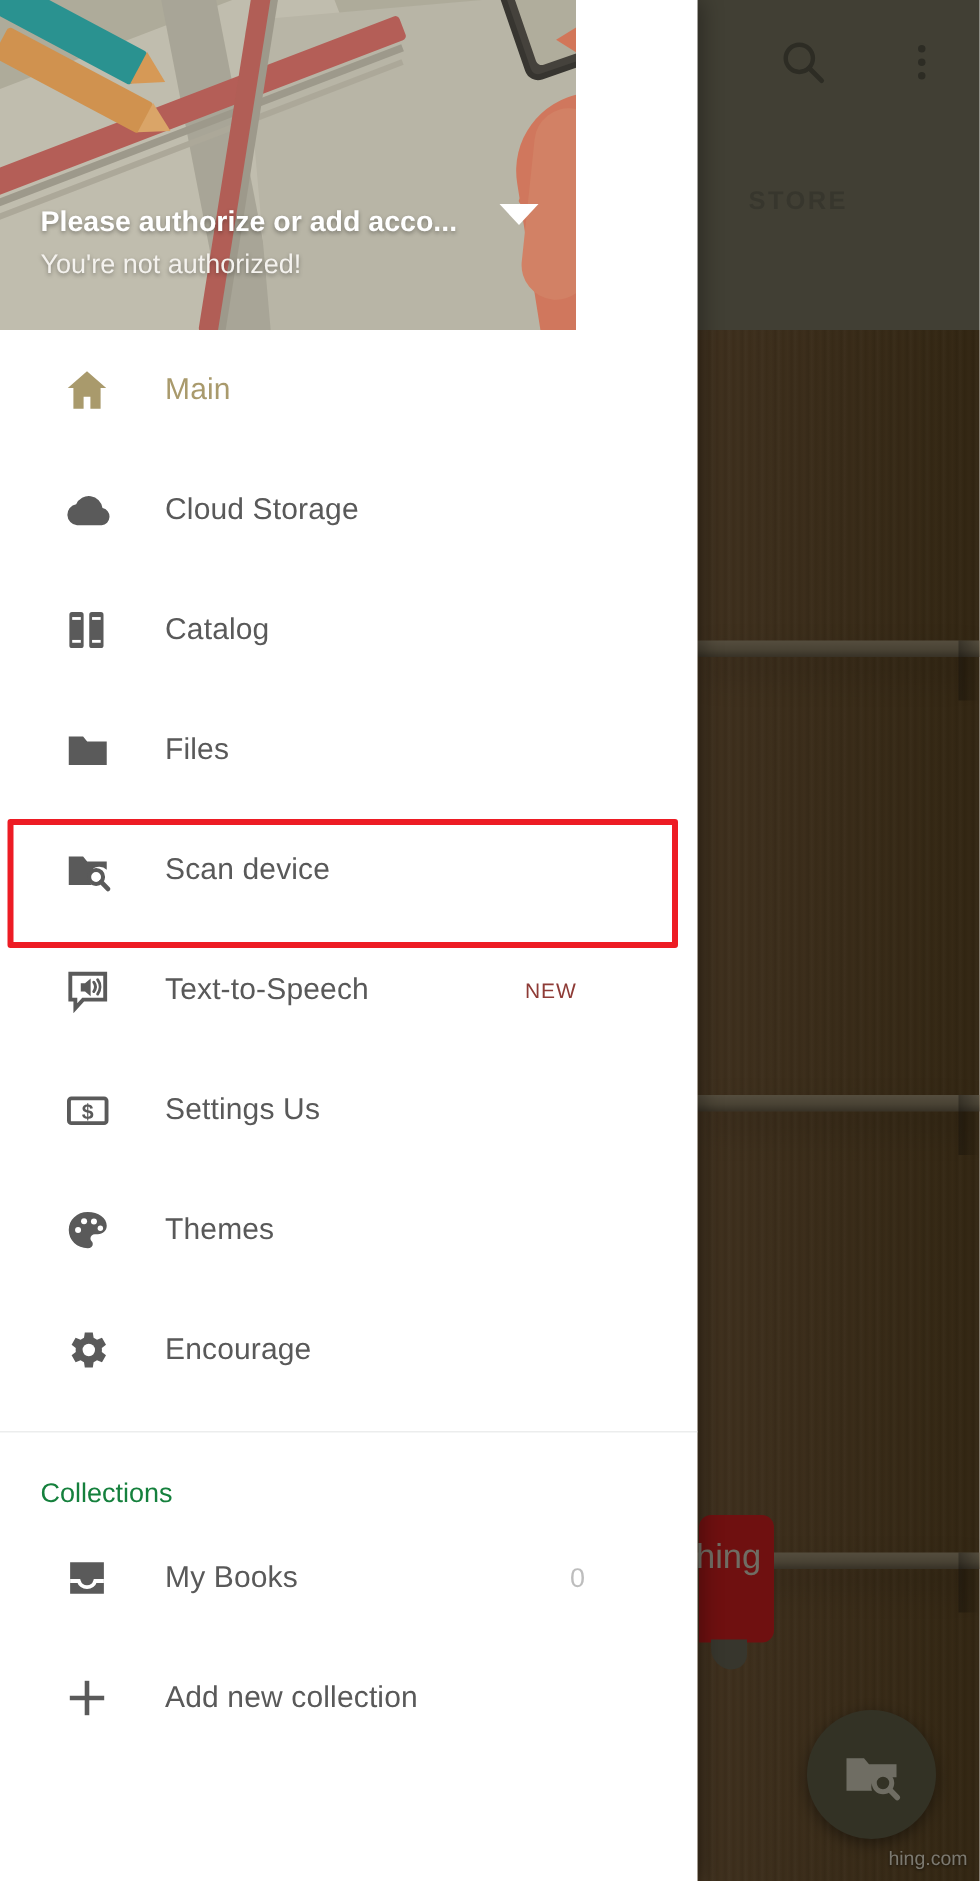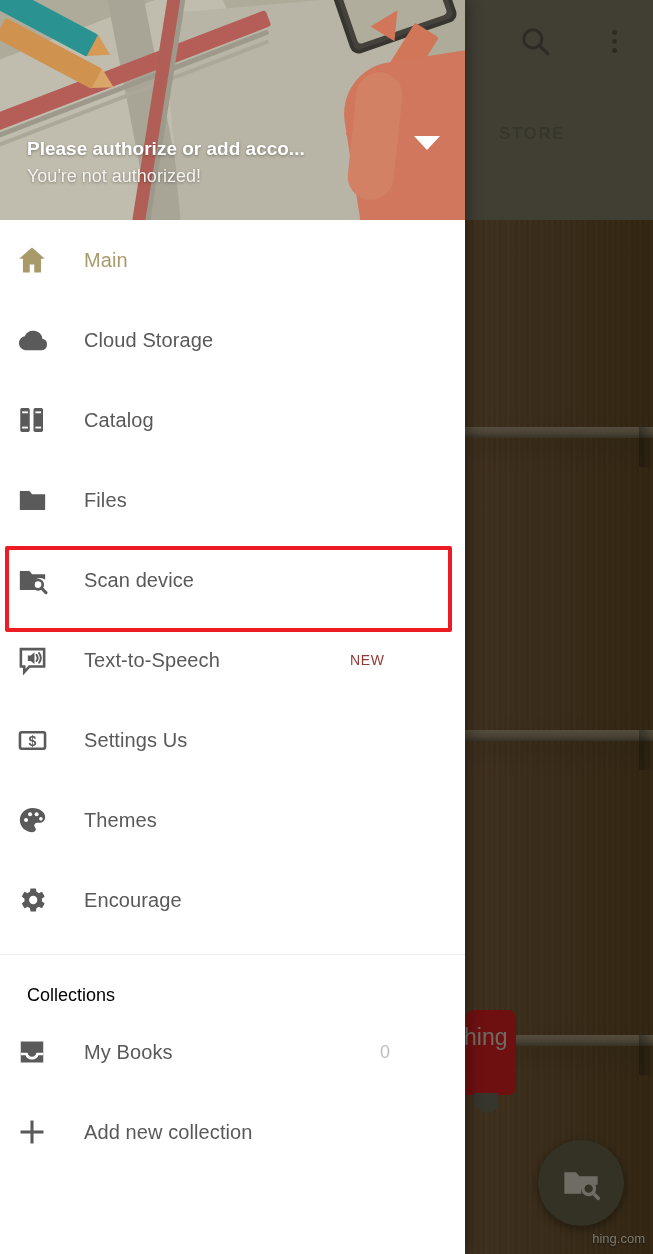--- a/index.html
+++ b/index.html
@@ -66,21 +66,21 @@
   
   .scrim{position:absolute;left:465px;top:0;right:0;bottom:0;background:rgba(0,0,0,0.40);}
 
   
   #nav-drawer{
     position:absolute;left:0;top:0;width:465px;height:1254px;background:#fff;
     box-shadow:3px 0 14px rgba(0,0,0,0.35);overflow:hidden;
   }
 
   
-  .drawer-header{position:relative;width:465px;height:220px;overflow:hidden;background:#bdbaa7;}
+  .drawer-header{position:relative;width:384px;height:220px;overflow:hidden;background:#bdbaa7;}
   .illu{position:absolute;inset:0;}
   .illu .desk{position:absolute;inset:0;background:#b9b6a4;}
   .illu .book-page-l{
     position:absolute;left:-60px;top:28px;width:330px;height:250px;
     background:#cdc9b9;transform:rotate(-21deg);border-radius:6px;
   }
   .illu .book-page-r{
     position:absolute;left:175px;top:2px;width:260px;height:300px;
     background:#c4c1b1;transform:rotate(-5deg);border-radius:10px;
   }
@@ -165,35 +165,35 @@
   .header-caret{
     position:absolute;right:25px;bottom:70px;width:0;height:0;
     border-left:13px solid transparent;border-right:13px solid transparent;
     border-top:14px solid #ffffff;
   }
 
   
   .nav-list{padding:0;margin:0;list-style:none;}
   .nav-item{
     position:relative;height:80px;display:flex;align-items:center;
-    padding-left:11px;box-sizing:border-box;cursor:pointer;
+    padding-left:37px;box-sizing:border-box;cursor:pointer;
   }
   .nav-ico{width:42px;height:42px;display:flex;align-items:center;justify-content:center;flex:0 0 42px;}
   .nav-label{
     margin-left:31px;font-size:20px;color:#595959;letter-spacing:0.1px;white-space:nowrap;
   }
   .nav-item.active .nav-label{color:#a99a6c;}
   .nav-badge{
     position:absolute;left:350px;font-size:14px;font-weight:400;color:#8e3b36;letter-spacing:0.6px;
   }
   .nav-count{position:absolute;left:380px;font-size:18px;color:#bdbdbd;}
 
   .section-divider{height:1px;background:#eceded;margin:14px 0 0 0;}
   .section-title{
-    padding:30px 0 6px 27px;font-size:18px;color:#000000;
+    padding:30px 0 6px 27px;font-size:18px;color:#15803d;
   }
 
   
   .highlight-box{
     position:absolute;left:5px;top:546px;width:447px;height:86px;
     border:4px solid #ed1c24;box-sizing:border-box;pointer-events:none;border-radius:2px;
   }
 
   .icon-fill{fill:#5a5a5a;}
   .icon-gold{fill:#a99a6c;}

